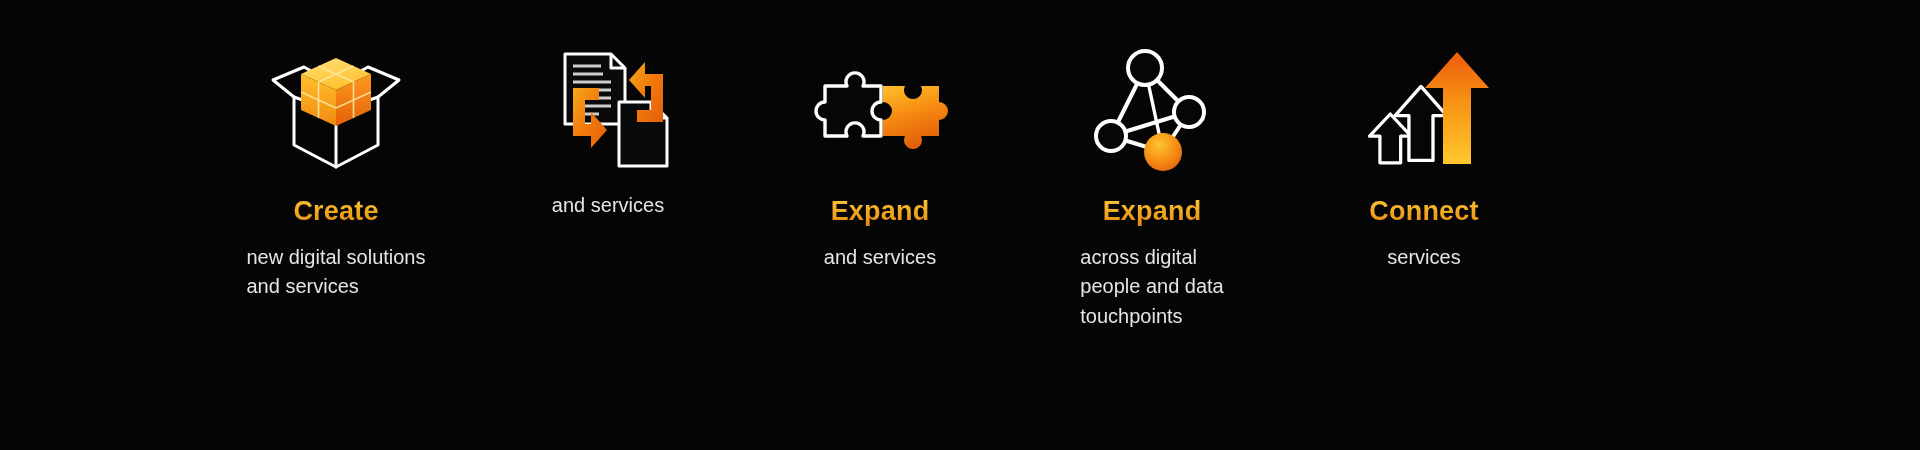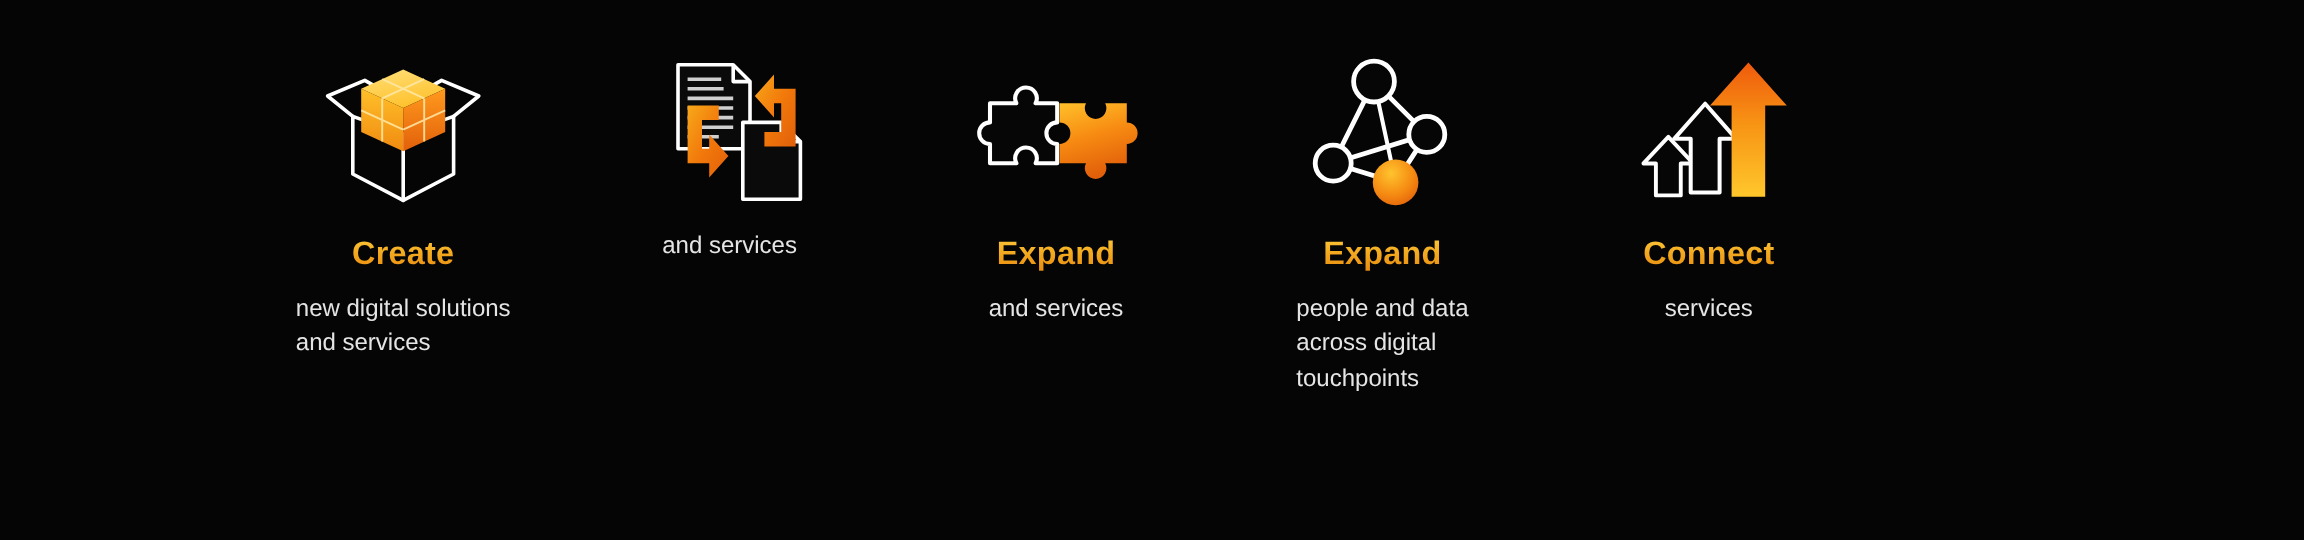--- a/index.html
+++ b/index.html
@@ -207,22 +207,22 @@
             <path d="M68 28 L86 112" stroke-width="3.4"></path>
           </g>
           <circle cx="68" cy="28" r="17" fill="#060606" stroke="#fff" stroke-width="4"></circle>
           <circle cx="34" cy="96" r="15" fill="#060606" stroke="#fff" stroke-width="4"></circle>
           <circle cx="112" cy="72" r="15" fill="#060606" stroke="#fff" stroke-width="4"></circle>
           <circle cx="86" cy="112" r="19" fill="url(#nodeG)"></circle>
         </svg>
       </div>
       <div class="heading">Expand</div>
       <div class="sub">
+        <span>across digital</span>
         <span>people and data</span>
-        <span>across digital</span>
         <span>touchpoints</span>
       </div>
     </div>
 
     <div class="col">
       <div class="icon-wrap">
         <svg width="150" height="135" viewBox="0 0 150 135">
           <defs>
             <linearGradient id="arwG" x1="0" y1="0" x2="0" y2="1">
               <stop offset="0" stop-color="#EF5A0C"></stop>

